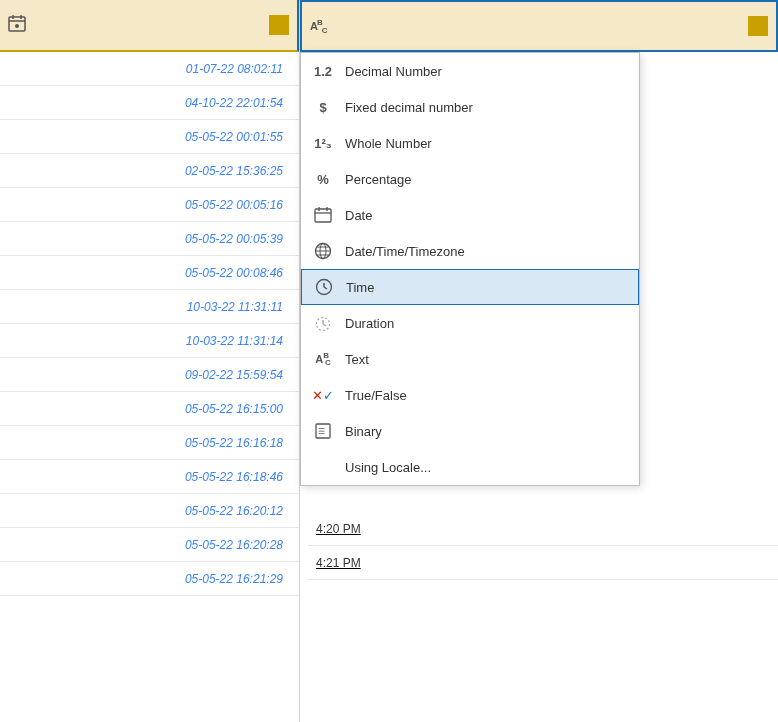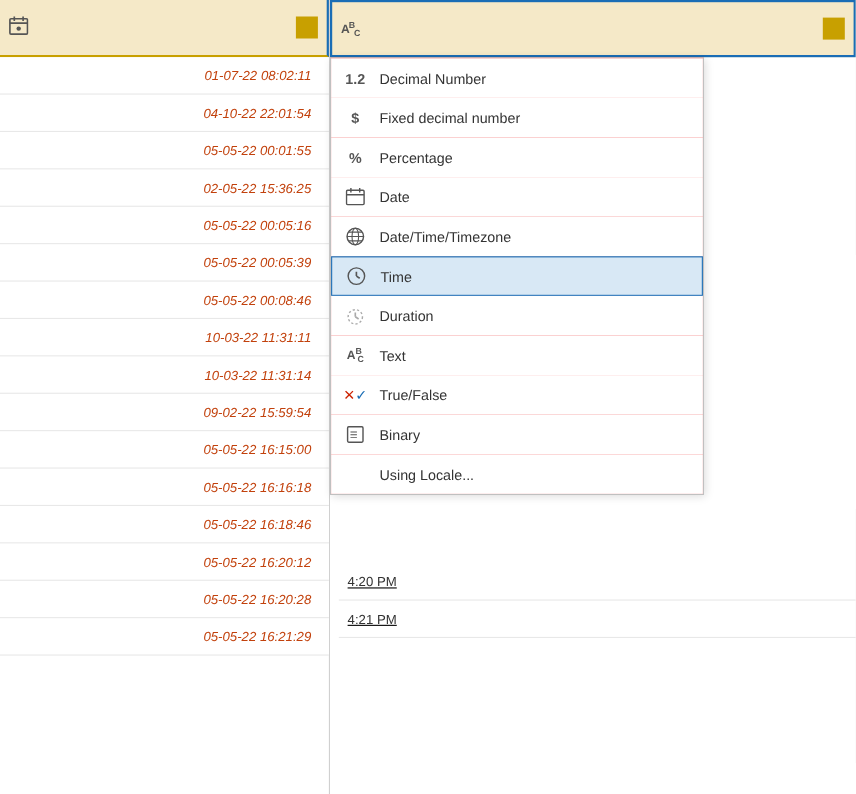--- a/index.html
+++ b/index.html
@@ -70,21 +70,21 @@
       display: flex;
       align-items: center;
       padding: 0 8px;
       border-bottom: 1px solid #e8e8e8;
       justify-content: flex-end;
       padding-right: 16px;
     }
 
     .date-row span {
       font-size: 12px;
-      color: #c2410c;
+      color: #3b82f6;
       font-style: italic;
     }
 
     
     .time-column {
       flex: 1;
       position: relative;
     }
 
     .time-header {
@@ -123,21 +123,21 @@
       color: white;
       font-size: 10px;
     }
 
     
     .dropdown-menu {
       position: absolute;
       top: 52px;
       left: 0;
       width: 340px;
-      background: #ef4444;
+      background: #0ea5e9;
       border: 1px solid #c0c0c0;
       box-shadow: 2px 2px 8px rgba(0,0,0,0.15);
       z-index: 100;
     }
 
     .dropdown-item {
       display: flex;
       align-items: center;
       height: 36px;
       padding: 0 12px;
@@ -286,20 +286,26 @@
           <span class="dropdown-item-label">Decimal Number</span>
         </div>
         <div class="dropdown-item">
           <span class="dropdown-item-icon">
             <span style="font-size:13px;font-weight:600;color:#555;">$</span>
           </span>
           <span class="dropdown-item-label">Fixed decimal number</span>
         </div>
         <div class="dropdown-item">
           <span class="dropdown-item-icon">
+            <span style="font-size:13px;font-weight:600;color:#555;">1²₃</span>
+          </span>
+          <span class="dropdown-item-label">Whole Number</span>
+        </div>
+        <div class="dropdown-item">
+          <span class="dropdown-item-icon">
             <span style="font-size:13px;font-weight:600;color:#555;">%</span>
           </span>
           <span class="dropdown-item-label">Percentage</span>
         </div>
         <div class="dropdown-item">
           <span class="dropdown-item-icon">
             <svg width="18" height="18" viewBox="0 0 18 18" fill="none">
       <rect x="1" y="3" width="16" height="13" rx="1" stroke="#555" stroke-width="1.3" fill="none"></rect>
       <line x1="1" y1="7" x2="17" y2="7" stroke="#555" stroke-width="1.3"></line>
       <line x1="5" y1="1" x2="5" y2="5" stroke="#555" stroke-width="1.3"></line>

